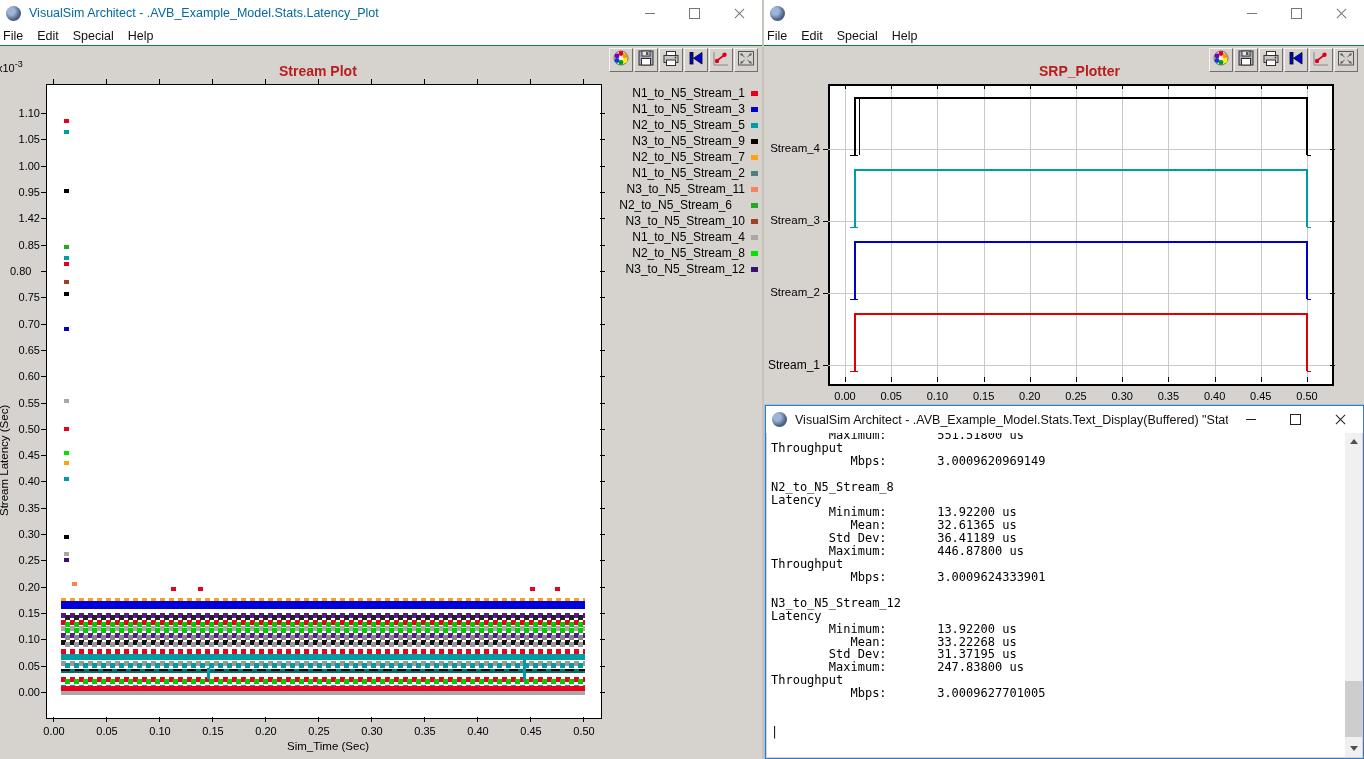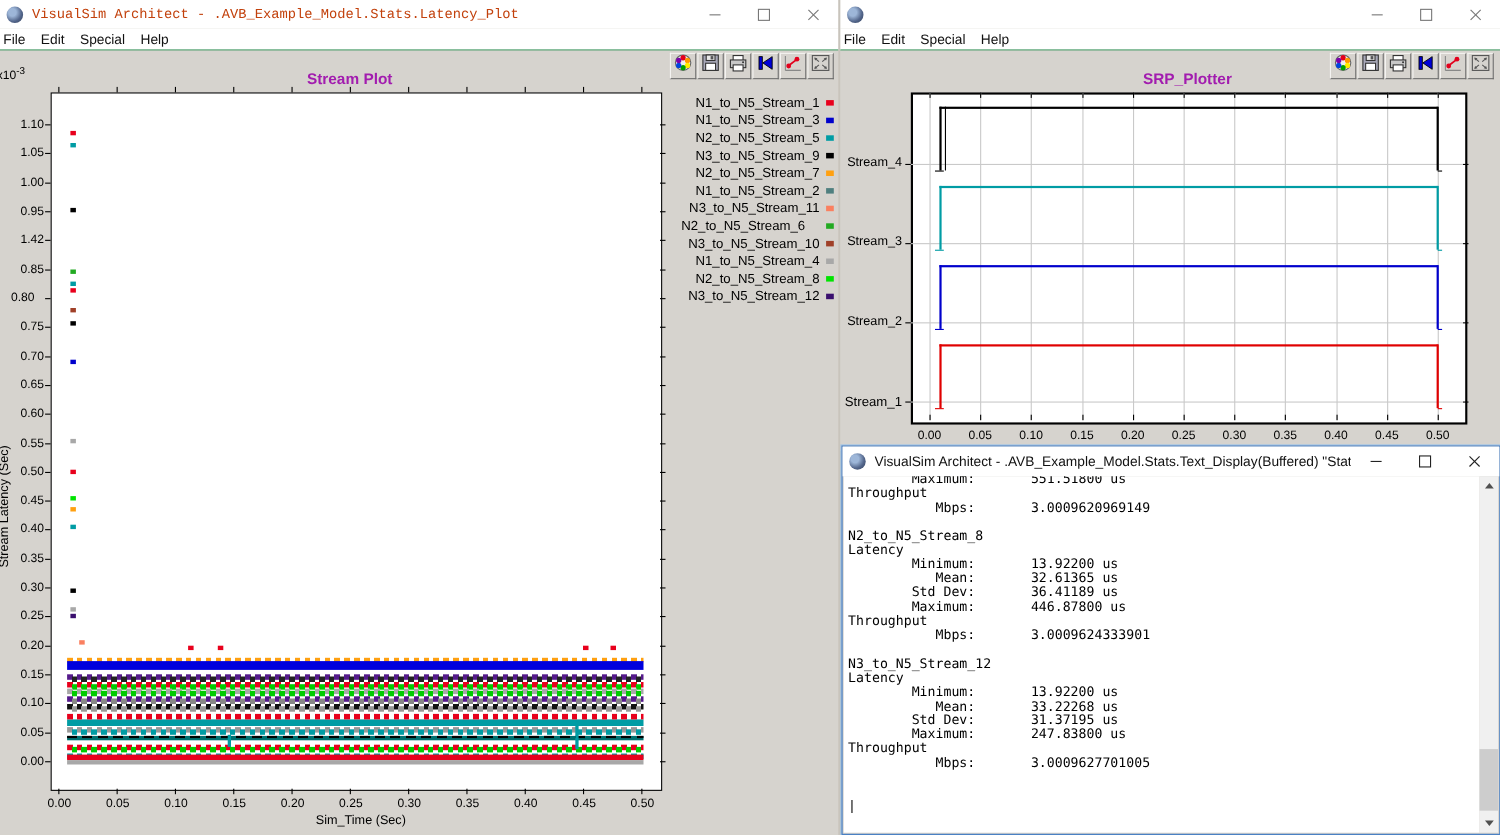--- a/index.html
+++ b/index.html
@@ -4,41 +4,41 @@
 <style>
   html,body{margin:0;padding:0;}
   body{width:1364px;height:759px;position:relative;background:#c8c4bc;overflow:hidden;
        font-family:"Liberation Sans",sans-serif;-webkit-font-smoothing:none;}
   .win{position:absolute;background:#d6d3ce;box-sizing:border-box;}
   .titlebar{position:absolute;left:0;top:0;right:0;height:26px;background:#ffffff;
             display:flex;align-items:center;padding-left:6px;box-sizing:border-box;}
   .app-icon{width:15px;height:15px;border-radius:50%;flex:0 0 15px;
             background:radial-gradient(circle at 35% 35%, #9db6d8 0 25%, #54678c 60%, #2d3a55 100%);}
   .tb-title{font-size:12.5px;margin-left:8px;white-space:nowrap;overflow:hidden;}
-  .inactive .tb-title{color:#c2410c;font-family:Liberation Mono, monospace;}
+  .inactive .tb-title{color:#0369a1;}
   .active .tb-title{color:#111;}
   .tb-controls{margin-left:auto;display:flex;height:100%;}
   .tb-btn{width:45px;height:100%;display:flex;align-items:center;justify-content:center;}
   .glyph-min{width:10px;height:1px;background:#777;}
   .glyph-max{width:9px;height:9px;border:1px solid #777;}
   .glyph-close{position:relative;width:11px;height:11px;}
   .glyph-close i{position:absolute;left:-1px;top:5px;width:13px;height:1px;background:#777;display:block;}
   .glyph-close i:first-child{transform:rotate(45deg);}
   .glyph-close i:last-child{transform:rotate(-45deg);}
   .active .glyph-min,.active .glyph-close i{background:#222;}
   .active .glyph-max{border-color:#222;}
   .menubar{position:absolute;left:0;top:26px;right:0;height:19px;background:#fff;
            border-bottom:1px solid #15803d;display:flex;align-items:center;gap:0;padding-left:3px;}
   .menubar span{font-size:12.5px;color:#111;padding:0 7px;}
   .content{position:absolute;left:0;top:46px;right:0;bottom:0;background:#d6d3ce;overflow:hidden;}
   .toolbar{position:absolute;display:flex;gap:1px;}
   .tool-btn{width:22px;height:22px;background:#d6d3ce;border:1px solid;
             border-color:#f4f3f1 #6f6f6f #6f6f6f #f4f3f1;display:flex;align-items:center;justify-content:center;}
   .plot-frame{position:absolute;background:#ffffff;border:1px solid #000;}
-  .ptitle{position:absolute;font-weight:bold;font-size:14px;color:#a21caf;white-space:nowrap;}
+  .ptitle{position:absolute;font-weight:bold;font-size:14px;color:#b91c1c;white-space:nowrap;}
   .ylab-rot{position:absolute;font-size:11.5px;color:#000;transform:rotate(-90deg);
             transform-origin:left top;white-space:nowrap;}
   .scale-note{position:absolute;font-size:11px;color:#000;}
   .scale-note sup{font-size:9px;}
   .xlab{position:absolute;font-size:11.5px;color:#000;white-space:nowrap;}
   .legend{position:absolute;}
   .legend-row{position:absolute;display:flex;align-items:center;height:14px;right:0;}
   .legend-row .txt{font-size:12px;color:#000;white-space:nowrap;}
   .legend-row .mk{width:7px;height:5px;margin-left:6px;}
   .tick{position:absolute;background:#000;}

